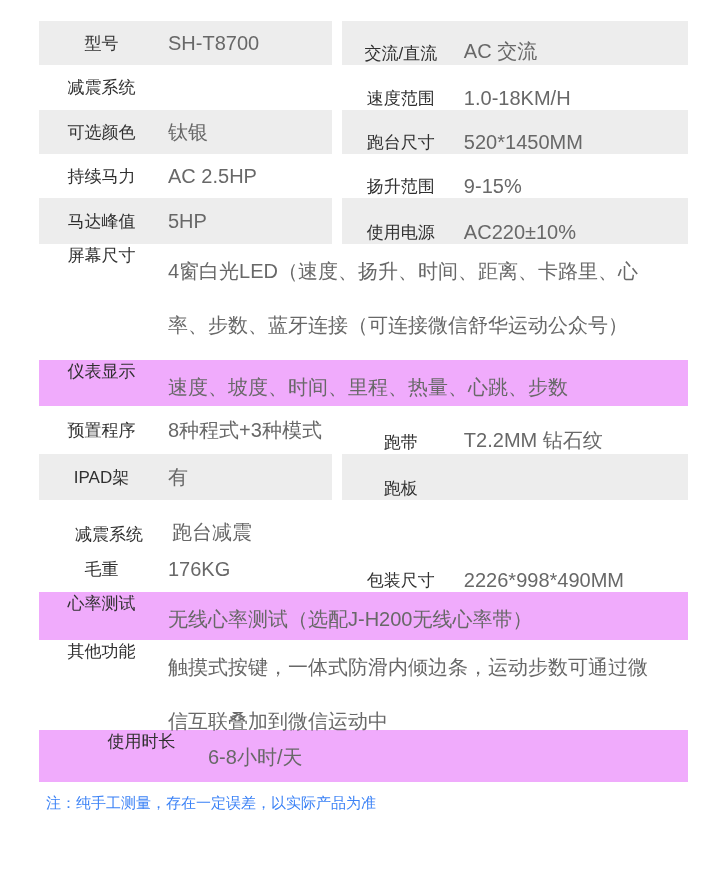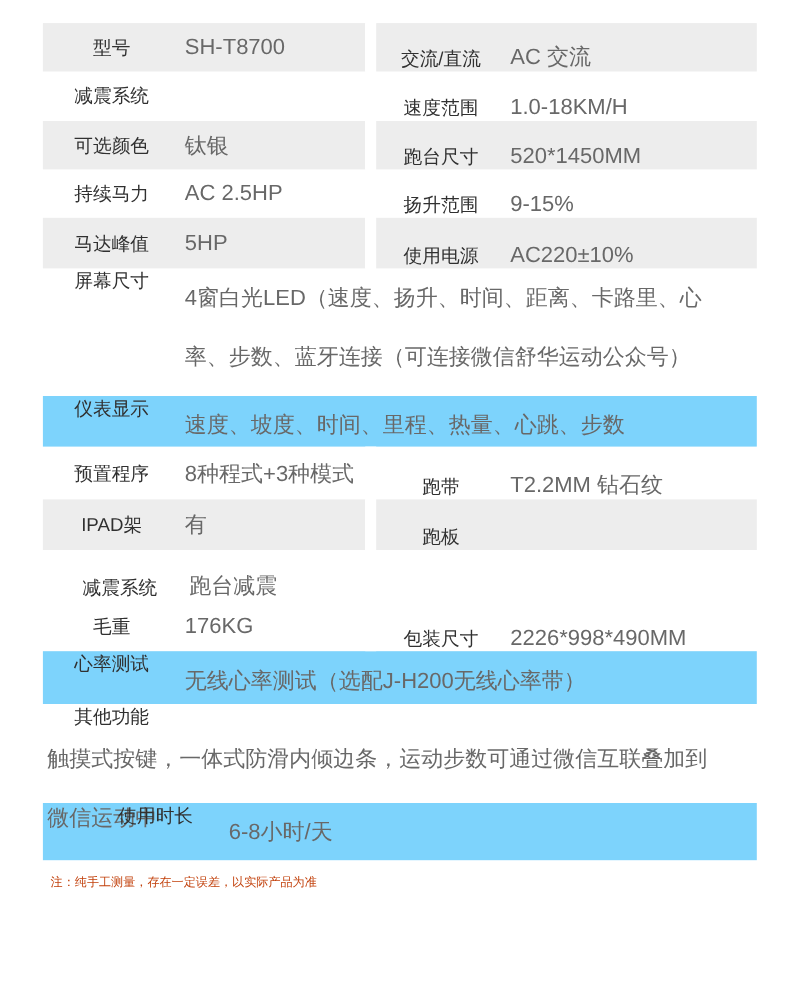--- a/index.html
+++ b/index.html
@@ -14,21 +14,21 @@
     width: 649px;
   }
   .row { width: 649px; }
   .row.split { display: flex; }
   .half { display: flex; align-items: center; height: 100%; }
   .half.left  { width: 318px; }
   .mid-gap    { width: 11px; background: #ffffff; height: 100%; }
   .half.right { width: 376px; align-items: flex-end; }
   .row.split.gray .half { background: #ededed; }
   .row.full { display: flex; align-items: flex-start; }
-  .row.full.gray { background: #7dd3fc; }
+  .row.full.gray { background: #f0abfc; }
 
   .label {
     font-weight: normal;
     color: #303030;
     font-size: 17px;
     text-align: center;
     flex-shrink: 0;
   }
   .half.left .label,
   .row.full .label { width: 125px; }
@@ -41,27 +41,27 @@
     white-space: nowrap;
   }
   .row.full .value {
     flex: 1;
     padding-right: 34px;
     line-height: 54px;
     white-space: normal;
   }
 
   .h44 { height: 44px; } .h45 { height: 45px; } .h46 { height: 46px; }
-  .h48 { height: 48px; } .h52 { height: 52px; padding-left: 40px; } .h90 { height: 90px; flex-direction: column; }
+  .h48 { height: 48px; } .h52 { height: 52px; padding-left: 40px; } .h90 { height: 90px; }
   .h116 { height: 116px; }
 
   .note {
     margin: 12px 0 16px 46px;
-    font-size: 11px;
-    color: #c2410c;
+    font-size: 15px;
+    color: #3b82f6;
   }
 </style>
 </head>
 <body>
 
 <div class="spec-table">
 
   <div class="row split gray h44">
     <div class="half left">
       <div class="label">型号</div>

